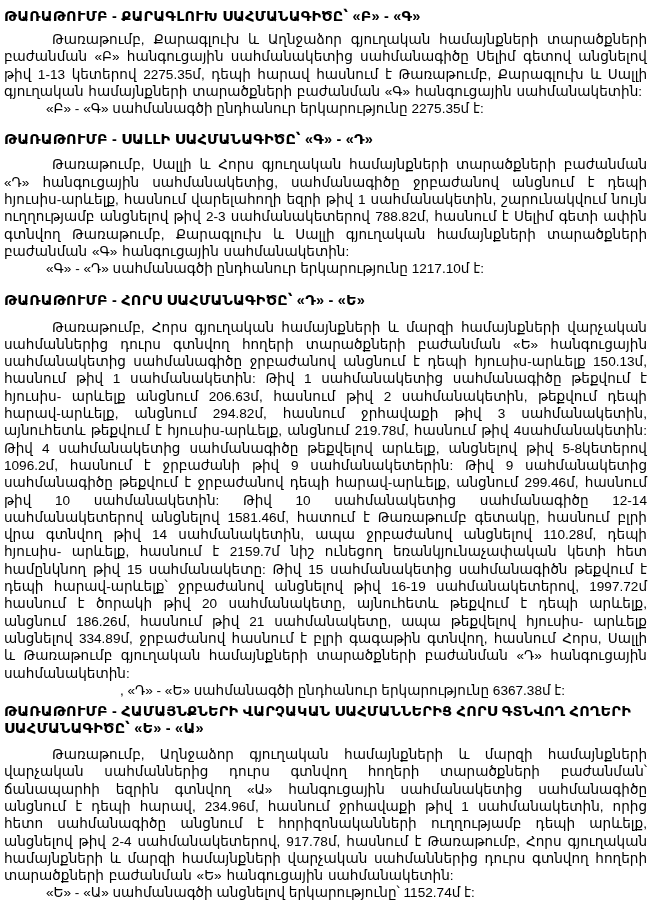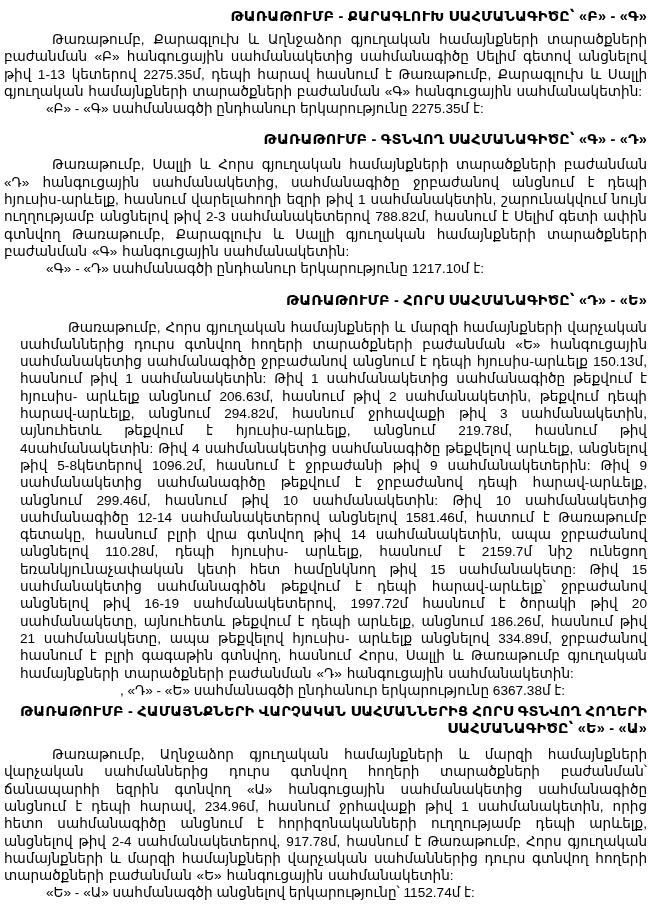--- a/index.html
+++ b/index.html
@@ -11,21 +11,21 @@
     color: #000000;
   }
   .page {
     position: relative;
     width: 653px;
     height: 906px;
     box-sizing: border-box;
     padding: 0 6px 0 4px;
   }
   .section-title {
-    text-align: right;
+    text-align: left;
     font-weight: bold;
     font-size: 14.5px;
     line-height: 17px;
     margin: 0;
     letter-spacing: 0.2px;
   }
   .para {
     font-size: 13.6px;
     line-height: 17.3px;
     text-align: justify;
@@ -37,38 +37,38 @@
     font-size: 13.6px;
     line-height: 17.3px;
     margin: 0;
     padding-left: 42px;
   }
   .s1-title { padding-top: 8px; }
   .s1-body { padding-top: 6px; }
   .s2-title { padding-top: 14px; }
   .s2-body { padding-top: 8px; }
   .s3-title { padding-top: 14px; }
-  .s3-body { padding-top: 10px; margin-left: 16px; }
+  .s3-body { padding-top: 10px; }
   .s4-title { padding-top: 4px; }
   .s4-body { padding-top: 9px; }
   .total.s3-total { padding-left: 34px; text-align: center; }
 </style>
 </head>
 <body>
 
 <div class="page">
 
   <section>
     <h2 class="section-title s1-title">ԹԱՌԱԹՈՒՄԲ - ՔԱՐԱԳԼՈՒԽ ՍԱՀՄԱՆԱԳԻԾԸ՝ «Բ» - «Գ»</h2>
     <p class="para s1-body">Թառաթումբ, Քարագլուխ և Աղնջաձոր գյուղական համայնքների տարածքների բաժանման «Բ» հանգուցային սահմանակետից սահմանագիծը Սելիմ գետով անցնելով թիվ 1-13 կետերով  2275.35մ, դեպի հարավ հասնում է Թառաթումբ, Քարագլուխ և  Սալլի գյուղական համայնքների տարածքների բաժանման «Գ» հանգուցային սահմանակետին:</p>
     <p class="total">«Բ» - «Գ» սահմանագծի ընդհանուր երկարությունը 2275.35մ է:</p>
   </section>
 
   <section>
-    <h2 class="section-title s2-title">ԹԱՌԱԹՈՒՄԲ - ԳՏՆՎՈՂ ՍԱՀՄԱՆԱԳԻԾԸ՝ «Գ» - «Դ»</h2>
+    <h2 class="section-title s2-title">ԹԱՌԱԹՈՒՄԲ - ՍԱԼԼԻ ՍԱՀՄԱՆԱԳԻԾԸ՝ «Գ» - «Դ»</h2>
     <p class="para s2-body">Թառաթումբ, Սալլի և Հորս գյուղական համայնքների տարածքների բաժանման «Դ» հանգուցային սահմանակետից, սահմանագիծը ջրբաժանով անցնում է դեպի հյուսիս-արևելք, հասնում վարելահողի եզրի թիվ 1 սահմանակետին, շարունակվում նույն ուղղությամբ անցնելով թիվ 2-3 սահմանակետերով 788.82մ, հասնում է Սելիմ գետի ափին գտնվող  Թառաթումբ, Քարագլուխ և  Սալլի գյուղական համայնքների տարածքների բաժանման «Գ» հանգուցային սահմանակետին:</p>
     <p class="total">«Գ» - «Դ» սահմանագծի ընդհանուր երկարությունը 1217.10մ է:</p>
   </section>
 
   <section>
     <h2 class="section-title s3-title">ԹԱՌԱԹՈՒՄԲ - ՀՈՐՍ ՍԱՀՄԱՆԱԳԻԾԸ՝ «Դ» - «Ե»</h2>
     <p class="para s3-body">Թառաթումբ, Հորս  գյուղական համայնքների և մարզի համայնքների վարչական սահմաններից դուրս գտնվող հողերի տարածքների բաժանման  «Ե» հանգուցային սահմանակետից սահմանագիծը ջրբաժանով անցնում է դեպի հյուսիս-արևելք 150.13մ, հասնում թիվ 1 սահմանակետին: Թիվ 1 սահմանակետից  սահմանագիծը  թեքվում է հյուսիս- արևելք  անցնում 206.63մ,  հասնում թիվ 2 սահմանակետին, թեքվում դեպի հարավ-արևելք, անցնում 294.82մ, հասնում  ջրհավաքի թիվ 3 սահմանակետին, այնուհետև թեքվում է հյուսիս-արևելք, անցնում 219.78մ,  հասնում թիվ 4սահմանակետին: Թիվ 4 սահմանակետից սահմանագիծը  թեքվելով արևելք, անցնելով թիվ 5-8կետերով 1096.2մ, հասնում է ջրբաժանի թիվ  9 սահմանակետերին: Թիվ 9  սահմանակետից սահմանագիծը թեքվում է ջրբաժանով դեպի հարավ-արևելք,  անցնում 299.46մ,  հասնում թիվ 10 սահմանակետին: Թիվ 10 սահմանակետից սահմանագիծը  12-14 սահմանակետերով անցնելով 1581.46մ,  հատում է Թառաթումբ գետակը, հասնում  բլրի վրա գտնվող թիվ 14 սահմանակետին,  ապա ջրբաժանով  անցնելով 110.28մ, դեպի հյուսիս- արևելք,  հասնում է 2159.7մ նիշ ունեցող եռանկյունաչափական  կետի հետ համընկնող թիվ 15 սահմանակետը: Թիվ 15 սահմանակետից սահմանագիծն թեքվում է  դեպի հարավ-արևելք՝ ջրբաժանով անցնելով թիվ 16-19 սահմանակետերով, 1997.72մ հասնում  է ծորակի թիվ 20 սահմանակետը, այնուհետև թեքվում է դեպի արևելք, անցնում 186.26մ,  հասնում թիվ 21 սահմանակետը, ապա թեքվելով  հյուսիս- արևելք անցնելով 334.89մ,  ջրբաժանով հասնում է բլրի գագաթին  գտնվող,  հասնում Հորս, Սալլի և  Թառաթումբ գյուղական համայնքների տարածքների բաժանման  «Դ» հանգուցային սահմանակետին:</p>
     <p class="total s3-total">, «Դ» - «Ե» սահմանագծի ընդհանուր երկարությունը 6367.38մ է:</p>
   </section>
 

